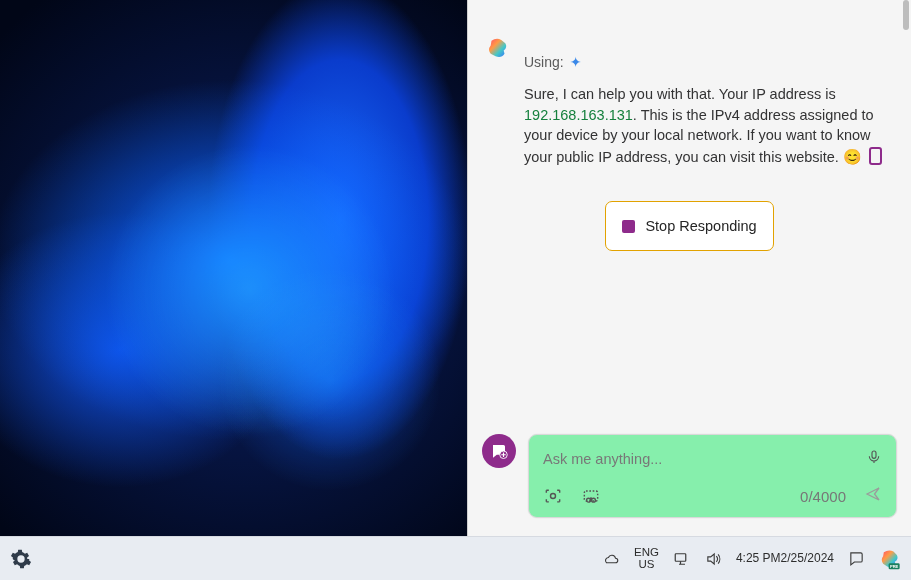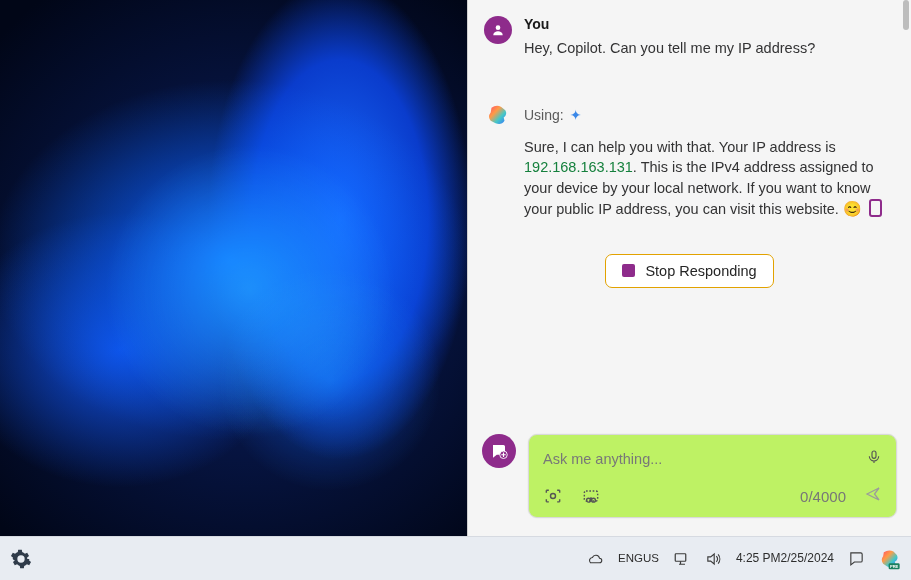--- a/index.html
+++ b/index.html
@@ -51,52 +51,52 @@
     }
     .avatar-user { background: #8e2b8b; color: #fff; }
     .avatar-copilot { background: none; }
     .avatar-copilot svg { width: 26px; height: 26px; }
 
     .msg-body { flex: 1; }
     .sender { font-weight: 600; font-size: 14px; color: #1a1a1a; margin-bottom: 6px; }
     .text { font-size: 14.5px; line-height: 1.42; color: #333334; }
     .text strong { font-weight: 400; color: #15803d; }
 
-    .using-row { display: flex; align-items: center; gap: 6px; margin: 6px 0 14px; color: #5a5a5a; font-size: 14px; }
+    .using-row { display: flex; align-items: center; gap: 6px; margin: 20px 0 14px; color: #5a5a5a; font-size: 14px; }
     .sparkle { color: #3a88e8; font-size: 14px; }
 
     .emoji { font-size: 15px; }
     .placeholder-cursor {
       display: inline-block; width: 13px; height: 18px;
       border: 2px solid #8e2b8b; border-radius: 3px;
       vertical-align: text-bottom; margin-left: 3px;
     }
 
     
     .stop-row { display: flex; justify-content: center; padding: 26px 0 14px; }
     .stop-btn {
       display: flex; align-items: center; gap: 10px;
       background: #fff; border: 1px solid #e2a200; border-radius: 7px;
-      padding: 8px 16px; font-size: 14.5px; color: #252525;
+      padding: 16px 16px; font-size: 14.5px; color: #252525;
       cursor: pointer;
     }
     .stop-square { width: 13px; height: 13px; background: #8e2b8b; border-radius: 2px; }
 
     
     .compose-row { display: flex; gap: 12px; align-items: flex-start; padding: 10px 14px 18px 14px; }
     .topic-btn {
       width: 34px; height: 34px; border-radius: 50%;
       background: #8e2b8b; color: #fff;
       display: flex; align-items: center; justify-content: center;
       cursor: pointer; position: relative;
     }
     .topic-btn svg { width: 18px; height: 18px; fill: #fff; }
 
     .compose {
-      flex: 1; background: #bef264; border: 1px solid #d9d9d9; border-radius: 9px;
+      flex: 1; background: #86efac; border: 1px solid #d9d9d9; border-radius: 9px;
       display: flex; flex-direction: column;
       box-shadow: 0 0 0 1px rgba(0,0,0,.02);
     }
     .compose-top {
       display: flex; align-items: center;
       padding: 12px 14px 8px 14px;
     }
     .compose-top input {
       flex: 1; border: none; outline: none; font-size: 14.5px; color: #333;
       background: transparent;
@@ -121,48 +121,36 @@
       background: #e8ecf2;
       border-top: 1px solid #d6dae1;
       display: flex; align-items: center;
       padding: 0 10px;
       font-size: 12px; color: #1a1a1a;
     }
     .tb-left { display: flex; align-items: center; gap: 8px; }
     .gear-icon { width: 22px; height: 22px; }
     .tb-right { margin-left: auto; display: flex; align-items: center; gap: 14px; }
     .tray-item { display: flex; align-items: center; justify-content: center; cursor: pointer; color: #2d2d2d; }
-    .tray-lang { display: flex; align-items: center; line-height: 1; font-size: 11.5px; }
+    .tray-lang { display: flex; flex-direction: column; align-items: center; line-height: 1; font-size: 11.5px; }
     .tray-clock { display: flex; flex-direction: row; align-items: flex-end; line-height: 1.1; font-size: 12px; }
     .copilot-tray svg { width: 22px; height: 22px; }
     .pre-badge { font-size: 6px; fill: #fff; font-weight: 700; }
   </style>
 </head>
 <body>
 
 <div class="desktop">
 
   <div class="wallpaper"></div>
 
   <div class="panel">
 
     <div class="scroll-region">
 
-      <div class="msg">
-        <div class="avatar avatar-user">
-          <svg viewBox="0 0 24 24" width="14" height="14" fill="#fff">
-              <circle cx="12" cy="8" r="4"></circle>
-              <path d="M4 20c0-4 4-6 8-6s8 2 8 6v1H4z"></path>
-            </svg>
-        </div>
-        <div class="msg-body">
-          <div class="sender">You</div>
-          <div class="text">Hey, Copilot. Can you tell me my IP address?</div>
-        </div>
-      </div>
 
       <div class="msg" style="margin-top:18px">
         <div class="avatar avatar-copilot">
           <svg viewBox="0 0 32 32">
             <defs>
               <linearGradient id="cpg" x1="0" y1="0" x2="1" y2="1">
                 <stop offset="0%" stop-color="#ff4d6a"></stop>
                 <stop offset="35%" stop-color="#ff9b46"></stop>
                 <stop offset="65%" stop-color="#44c8c7"></stop>
                 <stop offset="100%" stop-color="#3570ff"></stop>

